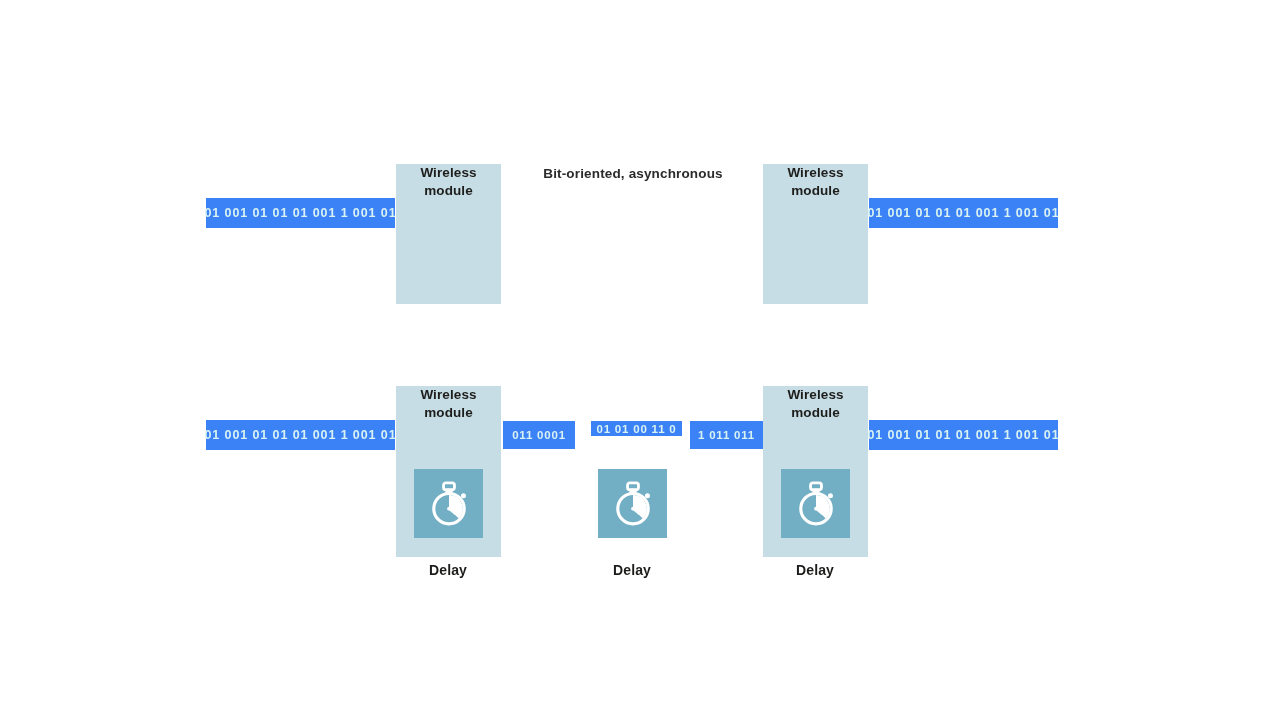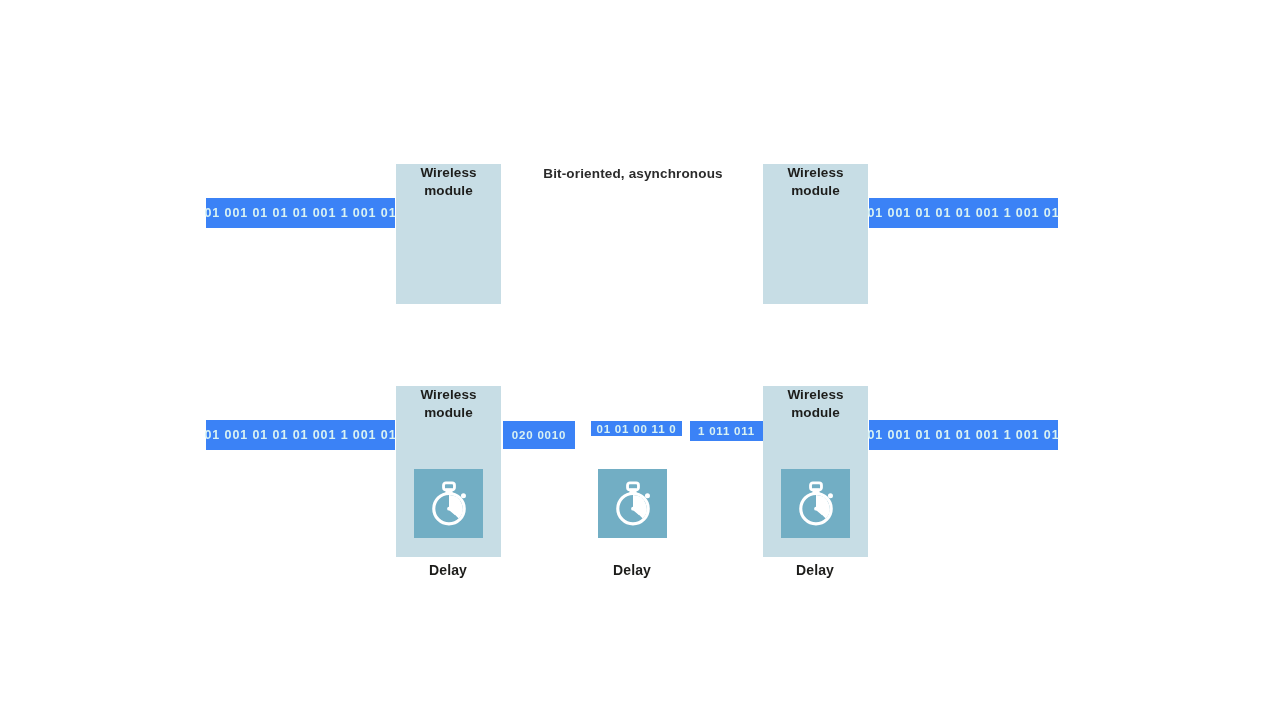--- a/index.html
+++ b/index.html
@@ -112,25 +112,25 @@
   <div class="module abs" style="left:763px; top:164px; width:105px; height:140px;">
     <div class="module-label">
       <span>Wireless</span>
       <span class="l2">module</span>
     </div>
   </div>
 
 
   <div class="bitbar abs" style="left:206px; top:420px; width:189px; height:30px;">01 001 01 01 01 001 1 001 01</div>
 
-  <div class="bitbar small abs" style="left:503px; top:421px; width:72px; height:28px;">020 0010</div>
+  <div class="bitbar small abs" style="left:503px; top:421px; width:72px; height:28px;">011 0001</div>
 
   <div class="bitbar small abs" style="left:591px; top:421px; width:91px; height:15px;">01 01 00 11 0</div>
 
-  <div class="bitbar small abs" style="left:690px; top:421px; width:73px; height:20px;">1 011 011</div>
+  <div class="bitbar small abs" style="left:690px; top:421px; width:73px; height:28px;">1 011 011</div>
 
   <div class="bitbar abs" style="left:869px; top:420px; width:189px; height:30px;">01 001 01 01 01 001 1 001 01</div>
 
   <div class="module abs" style="left:396px; top:386px; width:105px; height:171px;">
     <div class="module-label">
       <span>Wireless</span>
       <span class="l2">module</span>
     </div>
   </div>
 

